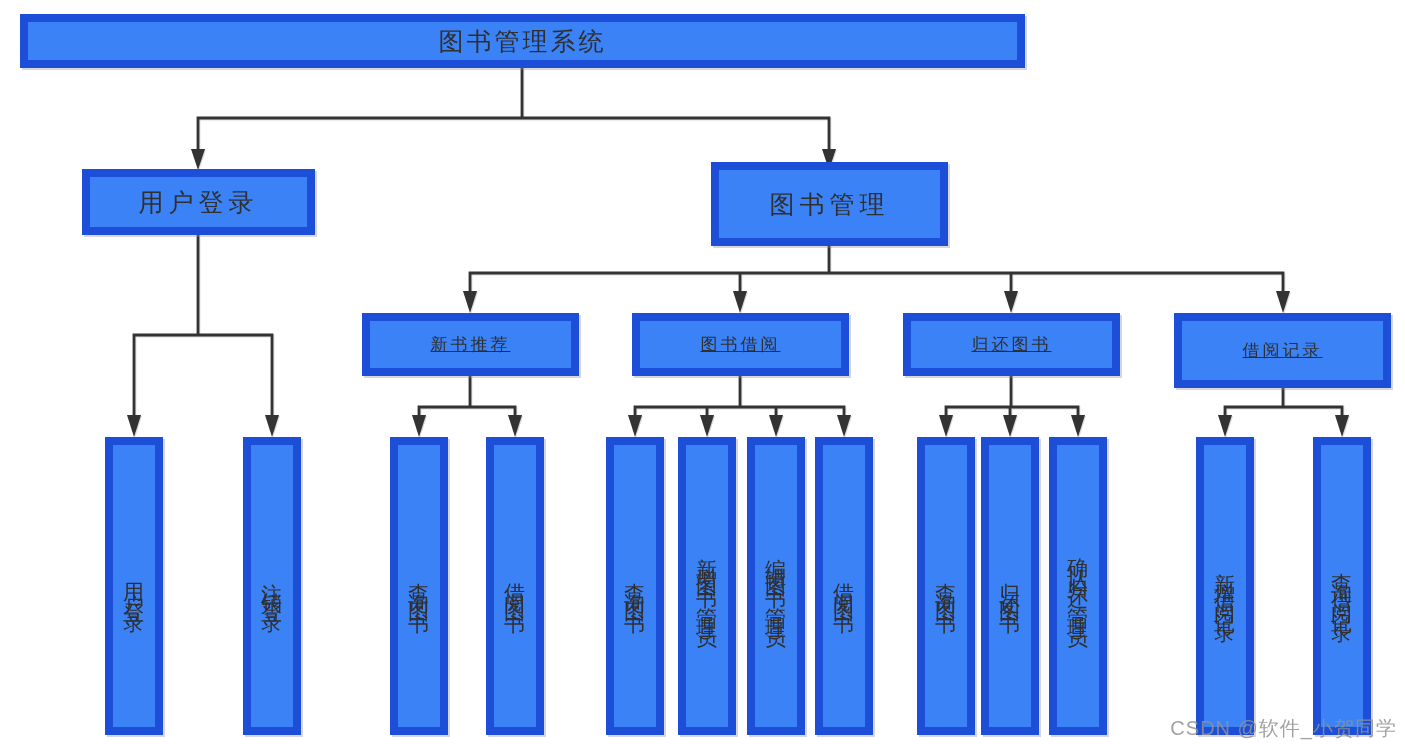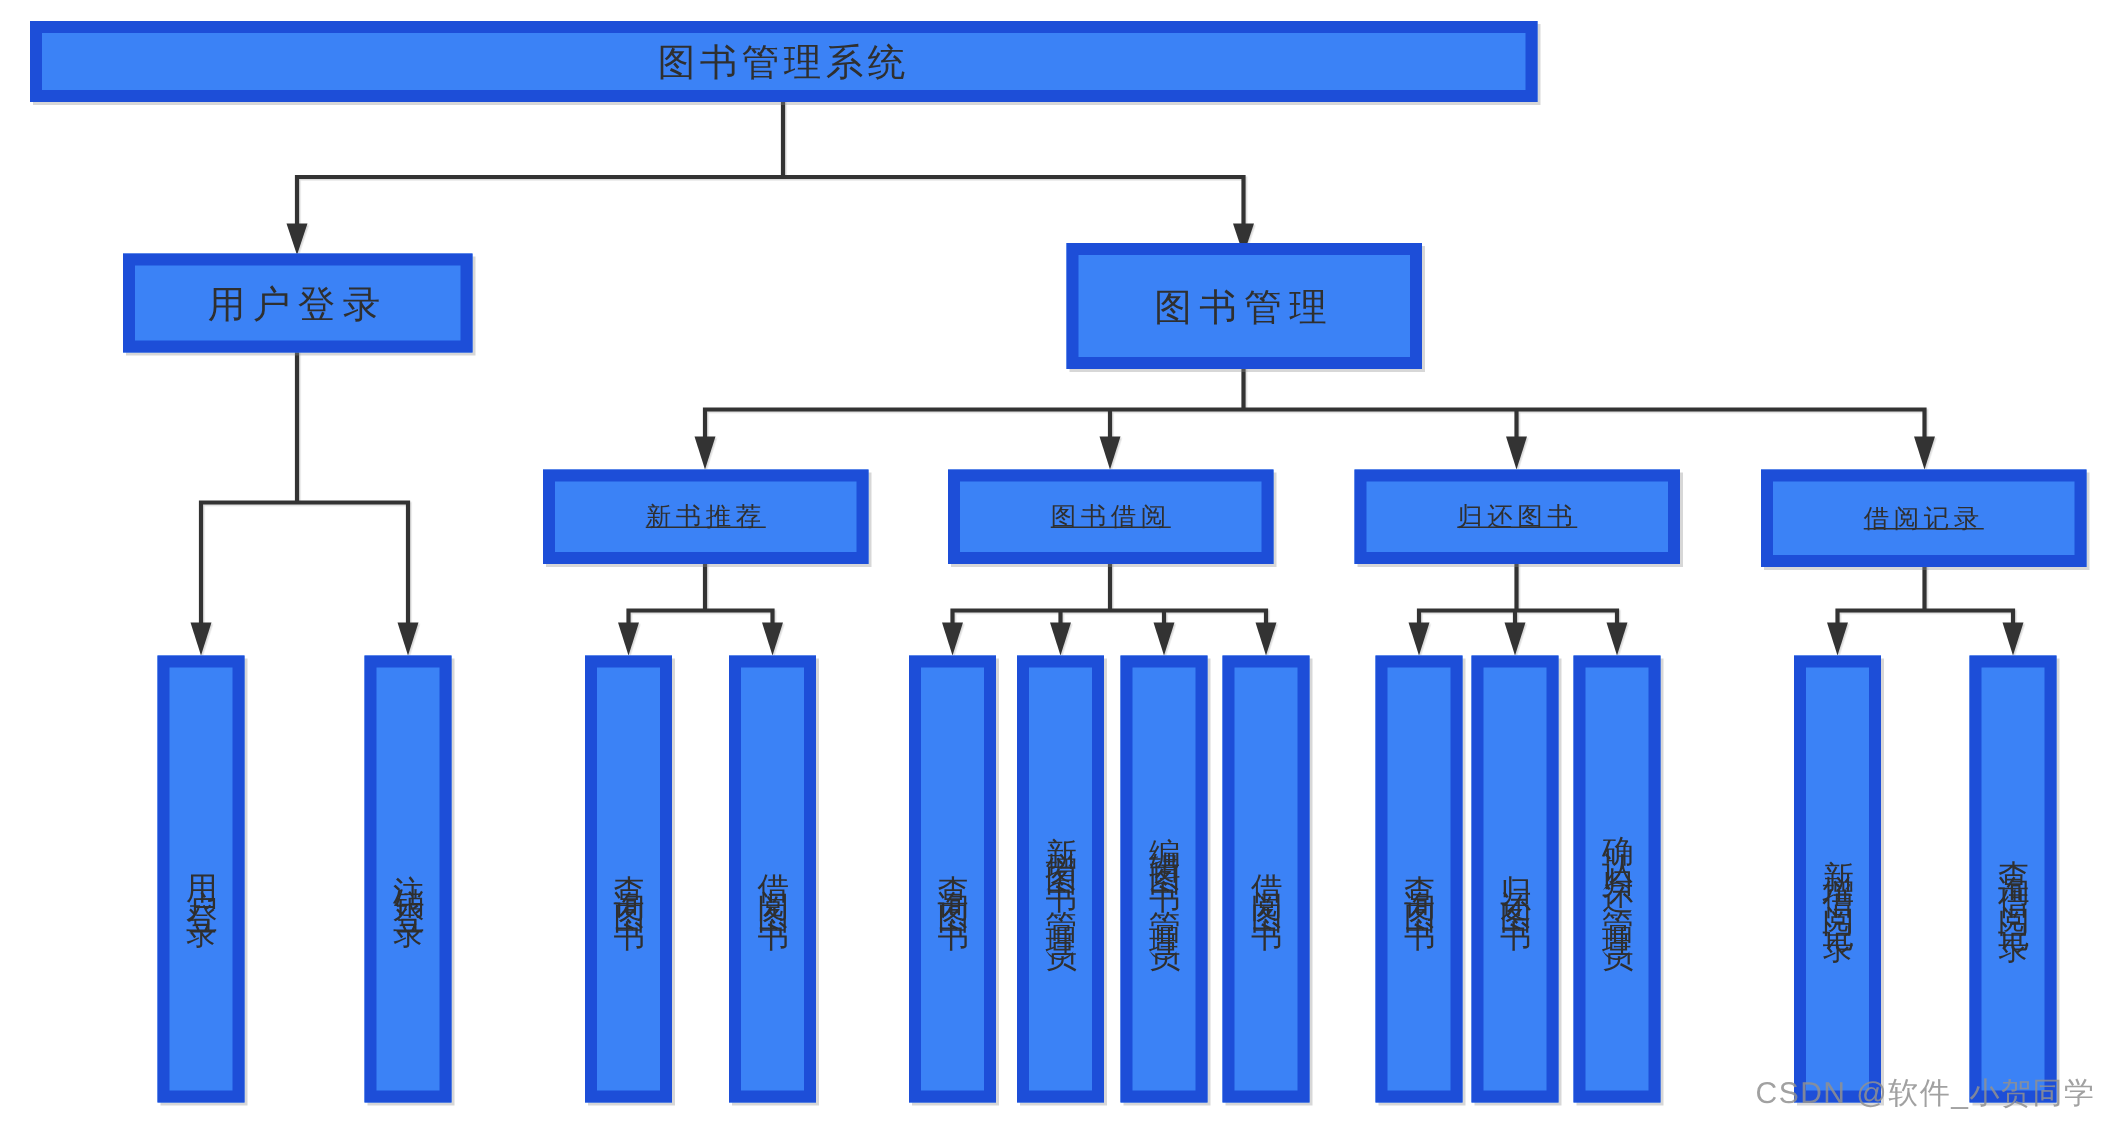--- a/index.html
+++ b/index.html
@@ -99,21 +99,21 @@
 
   <div class="node l3" style="left:362px; top:313px; width:217px; height:63px;">
     <span>新书推荐</span>
   </div>
   <div class="node l3" style="left:632px; top:313px; width:217px; height:63px;">
     <span>图书借阅</span>
   </div>
   <div class="node l3" style="left:903px; top:313px; width:217px; height:63px;">
     <span>归还图书</span>
   </div>
-  <div class="node l3" style="left:1174px; top:313px; width:217px; height:65px;">
+  <div class="node l3" style="left:1174px; top:313px; width:217px; height:75px;">
     <span>借阅记录</span>
   </div>
 
   <div class="node leaf" style="left:105px; top:437px; width:58px; height:298px;">
     <span>用户登录</span>
   </div>
   <div class="node leaf" style="left:243px; top:437px; width:58px; height:298px;">
     <span>注销登录</span>
   </div>
 

